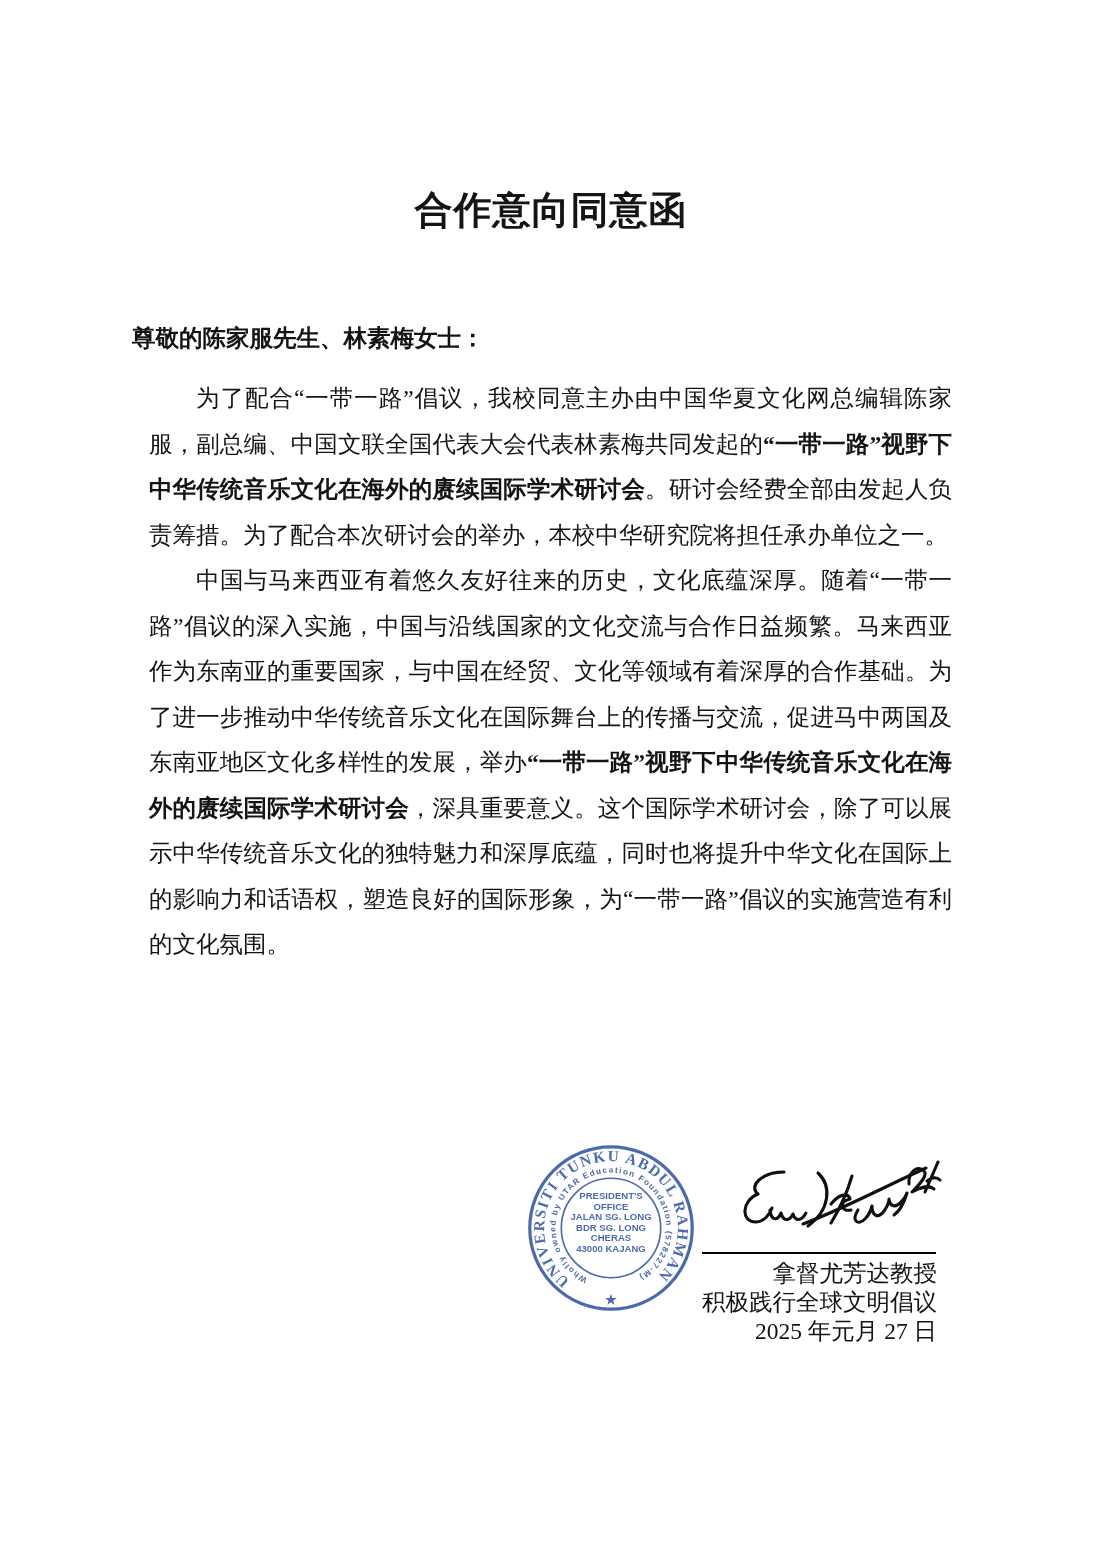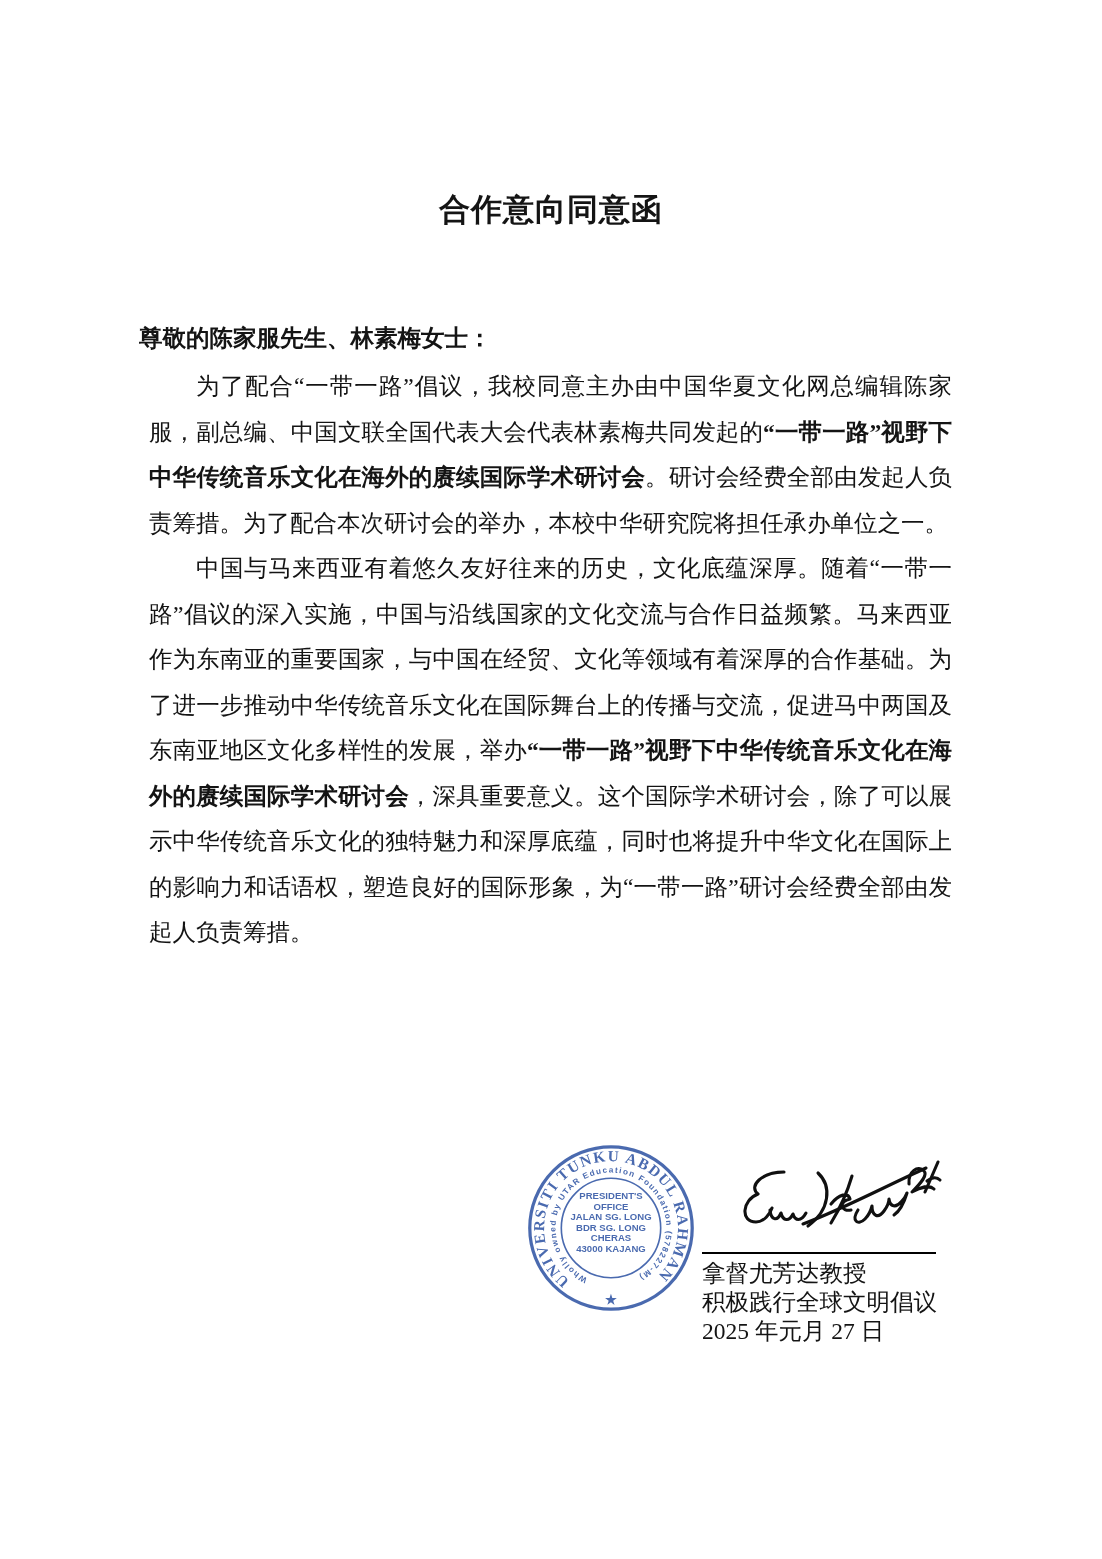--- a/index.html
+++ b/index.html
@@ -11,36 +11,36 @@
     overflow: hidden;
     font-family: "Liberation Serif", "DejaVu Serif", serif;
     color: #141414;
   }
   .title {
     position: absolute;
     top: 187px; left: 0;
     width: 100%;
     margin: 0;
     text-align: center;
-    font-size: 31px;
+    font-size: 38px;
     line-height: 46px;
     font-weight: bold;
     letter-spacing: 1px;
   }
   .salutation {
     position: absolute;
-    top: 322px; left: 139px;
+    top: 322px; left: 132px;
     width: 810px;
     margin: 0;
     font-size: 23.5px;
     font-weight: bold;
   }
   .body-text {
     position: absolute;
-    top: 364px; left: 149px;
+    top: 376px; left: 149px;
     width: 803px;
     font-size: 23.5px;
     line-height: 45.5px;
     text-align: justify;
   }
   .body-text p { margin: 0; text-indent: 2em; }
   .body-text b { font-weight: bold; }
 
   :root { --stamp-color: #3b5ea9; }
   .stamp {
@@ -91,37 +91,37 @@
   }
   .sig-line {
     position: absolute;
     left: 702px; top: 1252px;
     width: 234px; height: 0;
     border-top: 2px solid #000;
   }
   .sig-block {
     position: absolute;
     top: 1259px; right: 165px;
-    text-align: left;
+    text-align: right;
     font-size: 23.5px;
     line-height: 29px;
   }
 </style>
 </head>
 <body>
 
 <div class="page">
 
   <h1 class="title">合作意向同意函</h1>
 
   <p class="salutation">尊敬的陈家服先生、林素梅女士：</p>
 
   <div class="body-text">
     <p><span>为了配合“一带一路”倡议，我校同意主办由中国华夏文化网总编辑陈家服，副总编、中国文联全国代表大会代表林素梅共同发起的</span><b>“一带一路”视野下中华传统音乐文化在海外的赓续国际学术研讨会</b><span>。研讨会经费全部由发起人负责筹措。为了配合本次研讨会的举办，本校中华研究院将担任承办单位之一。</span></p>
-    <p><span>中国与马来西亚有着悠久友好往来的历史，文化底蕴深厚。随着“一带一路”倡议的深入实施，中国与沿线国家的文化交流与合作日益频繁。马来西亚作为东南亚的重要国家，与中国在经贸、文化等领域有着深厚的合作基础。为了进一步推动中华传统音乐文化在国际舞台上的传播与交流，促进马中两国及东南亚地区文化多样性的发展，举办</span><b>“一带一路”视野下中华传统音乐文化在海外的赓续国际学术研讨会</b><span>，深具重要意义。这个国际学术研讨会，除了可以展示中华传统音乐文化的独特魅力和深厚底蕴，同时也将提升中华文化在国际上的影响力和话语权，塑造良好的国际形象，为“一带一路”研讨会经费全部由发起人负责筹措。</span></p>
+    <p><span>中国与马来西亚有着悠久友好往来的历史，文化底蕴深厚。随着“一带一路”倡议的深入实施，中国与沿线国家的文化交流与合作日益频繁。马来西亚作为东南亚的重要国家，与中国在经贸、文化等领域有着深厚的合作基础。为了进一步推动中华传统音乐文化在国际舞台上的传播与交流，促进马中两国及东南亚地区文化多样性的发展，举办</span><b>“一带一路”视野下中华传统音乐文化在海外的赓续国际学术研讨会</b><span>，深具重要意义。这个国际学术研讨会，除了可以展示中华传统音乐文化的独特魅力和深厚底蕴，同时也将提升中华文化在国际上的影响力和话语权，塑造良好的国际形象，为“一带一路”倡议的实施营造有利的文化氛围。</span></p>
   </div>
 
   <div class="stamp">
     <svg viewBox="0 0 180 180" xmlns="http://www.w3.org/2000/svg">
       <defs>
         <path id="arcOuter" d="M 46.9 145.2 A 70 70 0 1 1 133.1 145.2"></path>
         <path id="arcInner" d="M 65.5 142.6 A 58 58 0 1 1 114.5 142.6 A 58 58 0 0 1 65.5 142.6"></path>
       </defs>
       <circle cx="90" cy="90" r="85" fill="none" stroke="#3b5ea9" stroke-width="3.4"></circle>
       <circle cx="90" cy="90" r="52" fill="none" stroke="#3b5ea9" stroke-width="1.7"></circle>

